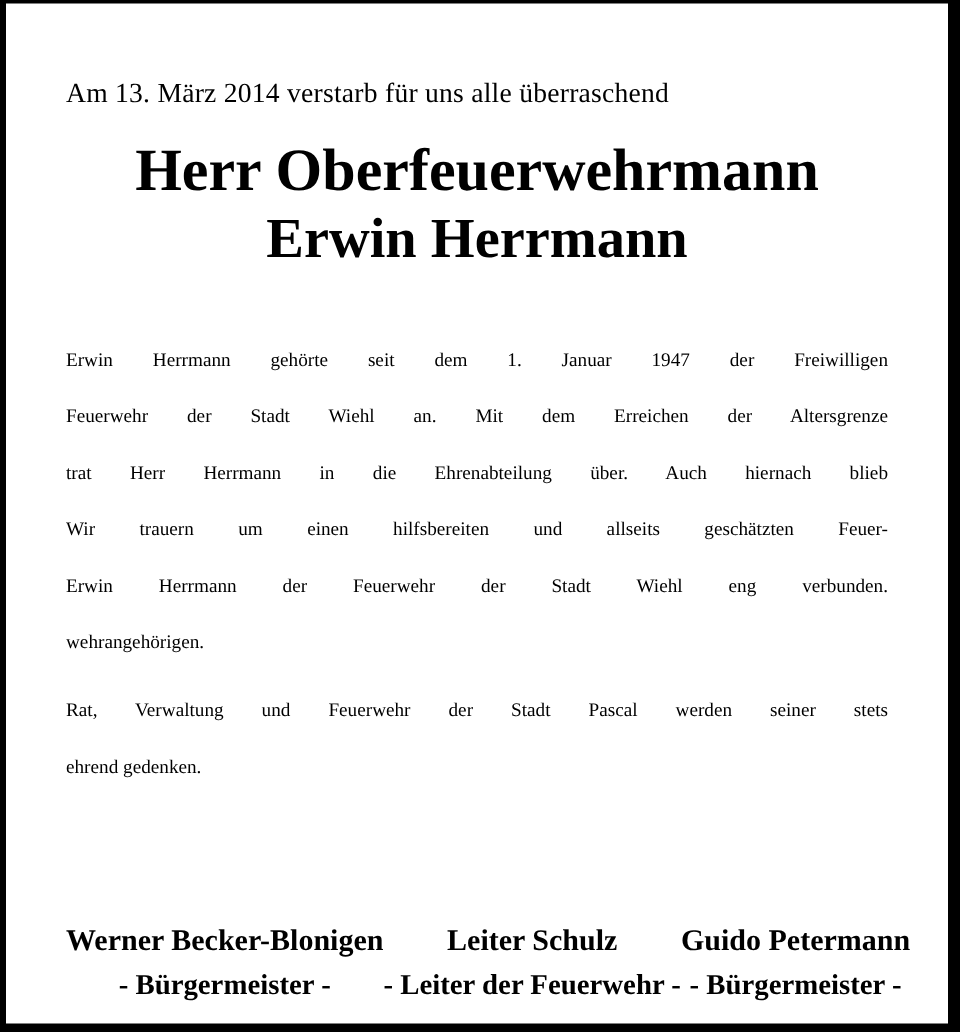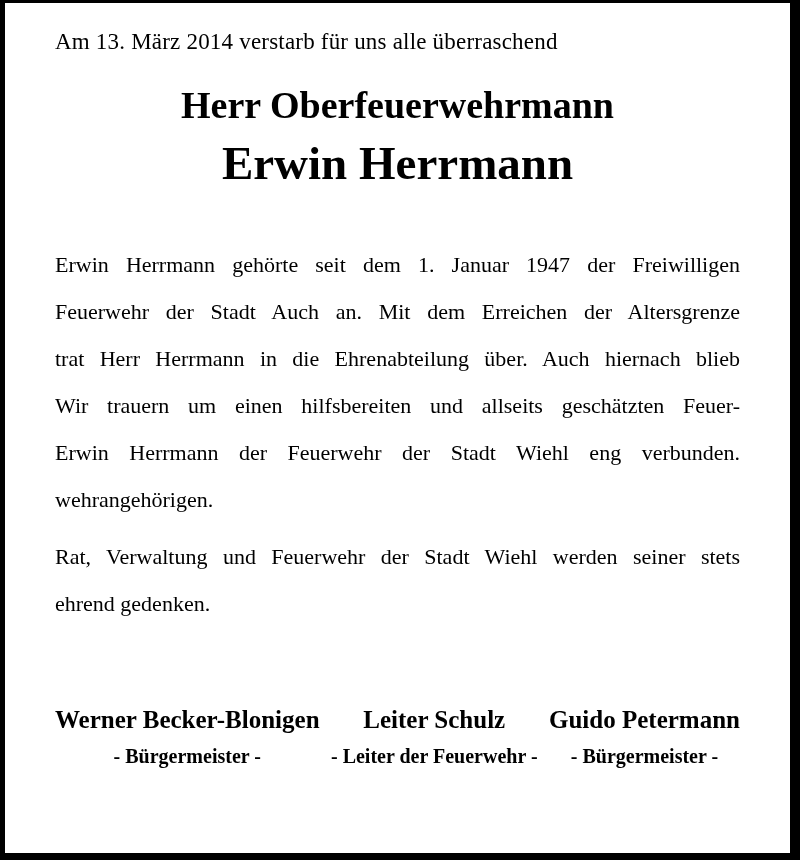--- a/index.html
+++ b/index.html
@@ -13,43 +13,43 @@
     background: #ffffff;
     overflow: hidden;
   }
   .sheet {
     height: 100%;
     padding: 0 50px;
     font-family: "Liberation Serif", "DejaVu Serif", serif;
     color: #000000;
   }
   .intro {
-    margin-top: 24px;
+    margin-top: 60px;
     font-size: 23px;
     line-height: 30px;
     letter-spacing: 0.2px;
     text-align: left;
   }
   .honorific {
     margin-top: 26px;
     text-align: center;
-    font-size: 38px;
+    font-size: 50px;
     line-height: 44px;
     font-weight: bold;
   }
   .deceased {
     margin-top: 4px;
     text-align: center;
     font-size: 47px;
     line-height: 64px;
     font-weight: bold;
   }
   .bodytext {
     margin-top: 46px;
-    font-size: 22px;
+    font-size: 16px;
     line-height: 47px;
   }
   .closing {
     margin-top: 10px;
   }
   .line { width: 100%; }
   .just {
     text-align: justify;
     text-align-last: justify;
   }
@@ -59,52 +59,53 @@
     display: flex;
     justify-content: space-between;
     align-items: flex-start;
   }
   .sig { text-align: center; }
   .sig-name {
     font-size: 25px;
     line-height: 30px;
     font-weight: bold;
     white-space: nowrap;
+    margin-top: 29px;
   }
   .sig-role {
     margin-top: 6px;
-    font-size: 20px;
+    font-size: 24px;
     line-height: 30px;
     font-weight: bold;
     white-space: nowrap;
   }
 </style>
 </head>
 <body>
 
 <div class="frame">
   <div class="sheet">
 
     <p class="intro">Am 13. März 2014 verstarb für uns alle überraschend</p>
 
     <div class="honorific">Herr Oberfeuerwehrmann</div>
 
     <div class="deceased">Erwin Herrmann</div>
 
     <div class="bodytext">
       <div class="line just">Erwin Herrmann gehörte seit dem 1. Januar 1947 der Freiwilligen</div>
-      <div class="line just">Feuerwehr der Stadt Auch an. Mit dem Erreichen der Altersgrenze</div>
+      <div class="line just">Feuerwehr der Stadt Wiehl an. Mit dem Erreichen der Altersgrenze</div>
       <div class="line just">trat Herr Herrmann in die Ehrenabteilung über. Auch hiernach blieb</div>
       <div class="line just">Wir trauern um einen hilfsbereiten und allseits geschätzten Feuer-</div>
       <div class="line just">Erwin Herrmann der Feuerwehr der Stadt Wiehl eng verbunden.</div>
       <div class="line plain">wehrangehörigen.</div>
     </div>
 
     <div class="bodytext closing">
-      <div class="line just">Rat, Verwaltung und Feuerwehr der Stadt Wiehl werden seiner stets</div>
+      <div class="line just">Rat, Verwaltung und Feuerwehr der Stadt Pascal werden seiner stets</div>
       <div class="line plain">ehrend gedenken.</div>
     </div>
 
     <div class="signatures">
       <div class="sig">
         <div class="sig-name">Werner Becker-Blonigen</div>
         <div class="sig-role">- Bürgermeister -</div>
       </div>
       <div class="sig">
         <div class="sig-name">Leiter Schulz</div>

